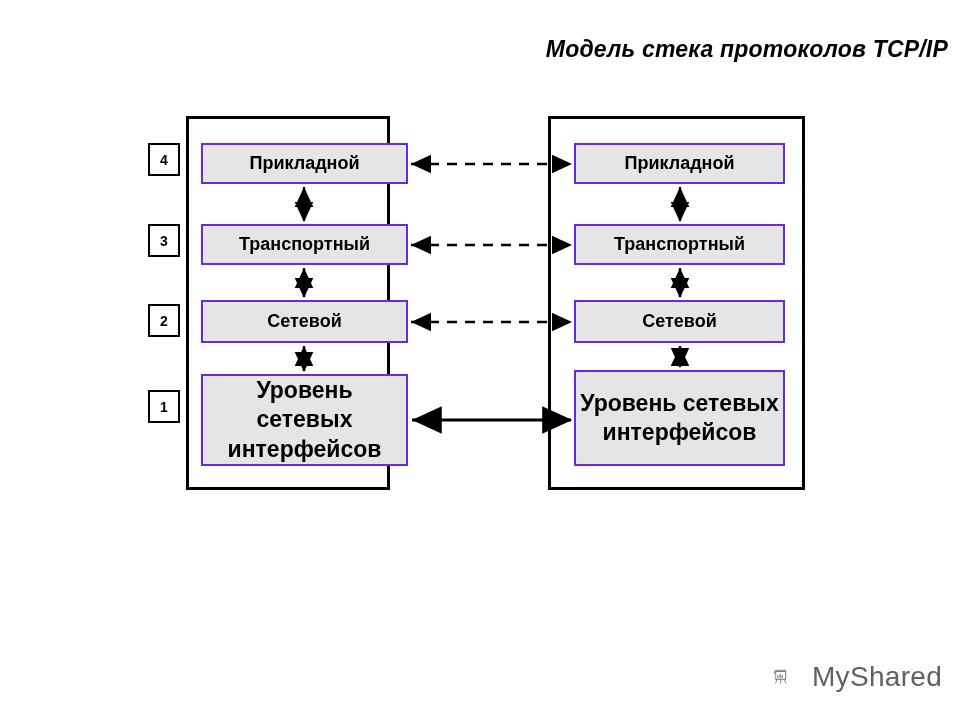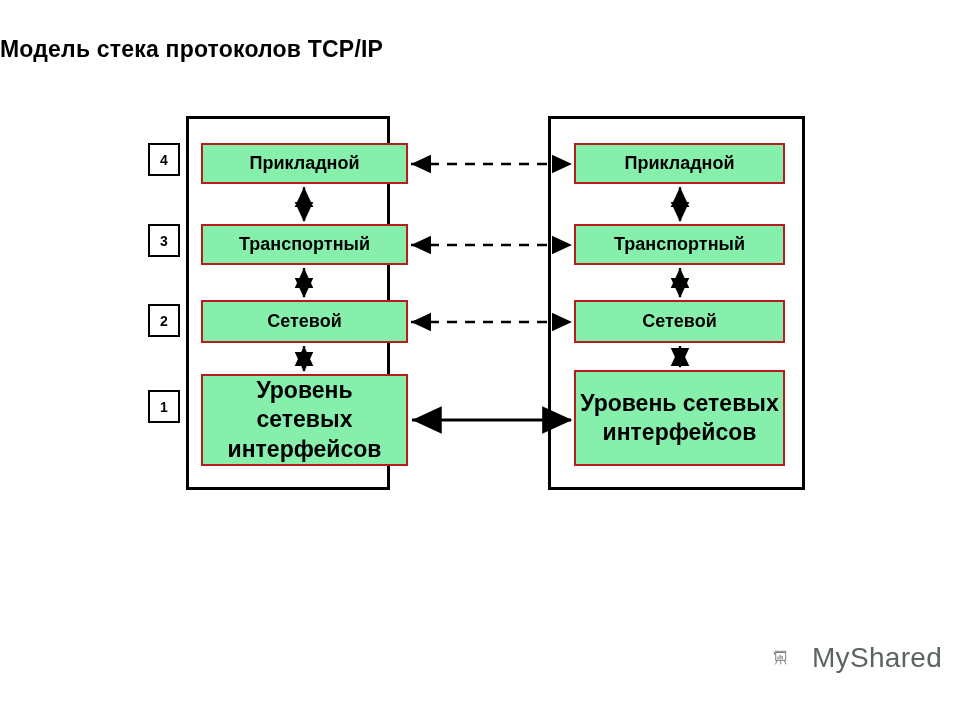--- a/index.html
+++ b/index.html
@@ -16,25 +16,26 @@
     font-family: "Liberation Sans", sans-serif;
     color: #000000;
   }
 
   
   #slide-title {
     position: absolute;
     left: 0;
     top: 36px;
     width: 948px;
-    text-align: left;
+    text-align: right;
     font-size: 23px;
     font-weight: bold;
     letter-spacing: 0.2px;
     color: #000000;
+    font-style: italic;
   }
 
   
   #diagram {
     position: absolute;
     left: 0;
     top: 0;
     width: 960px;
     height: 720px;
   }
@@ -59,22 +60,22 @@
   .host-container {
     position: absolute;
     border: 3px solid #000000;
     background: transparent;
     box-sizing: border-box;
   }
 
   
   .layer-box {
     position: absolute;
-    border: 2px solid #b91c1c;
-    background: #86efac;
+    border: 2px solid #6d28d9;
+    background: #e5e5e5;
     box-sizing: border-box;
     display: flex;
     align-items: center;
     justify-content: center;
     text-align: center;
     font-size: 18px;
     font-weight: bold;
     line-height: 1.28;
     padding: 16px 4px;
   }
@@ -89,21 +90,21 @@
     top: 0;
     width: 960px;
     height: 720px;
     pointer-events: none;
   }
 
   
   #watermark {
     position: absolute;
     left: 772px;
-    top: 636px;
+    top: 655px;
     width: 170px;
     height: 44px;
     display: flex;
     align-items: center;
     gap: 23px;
   }
   #watermark .wm-text {
     font-size: 28px;
     color: #5c6460;
     font-weight: 400;

